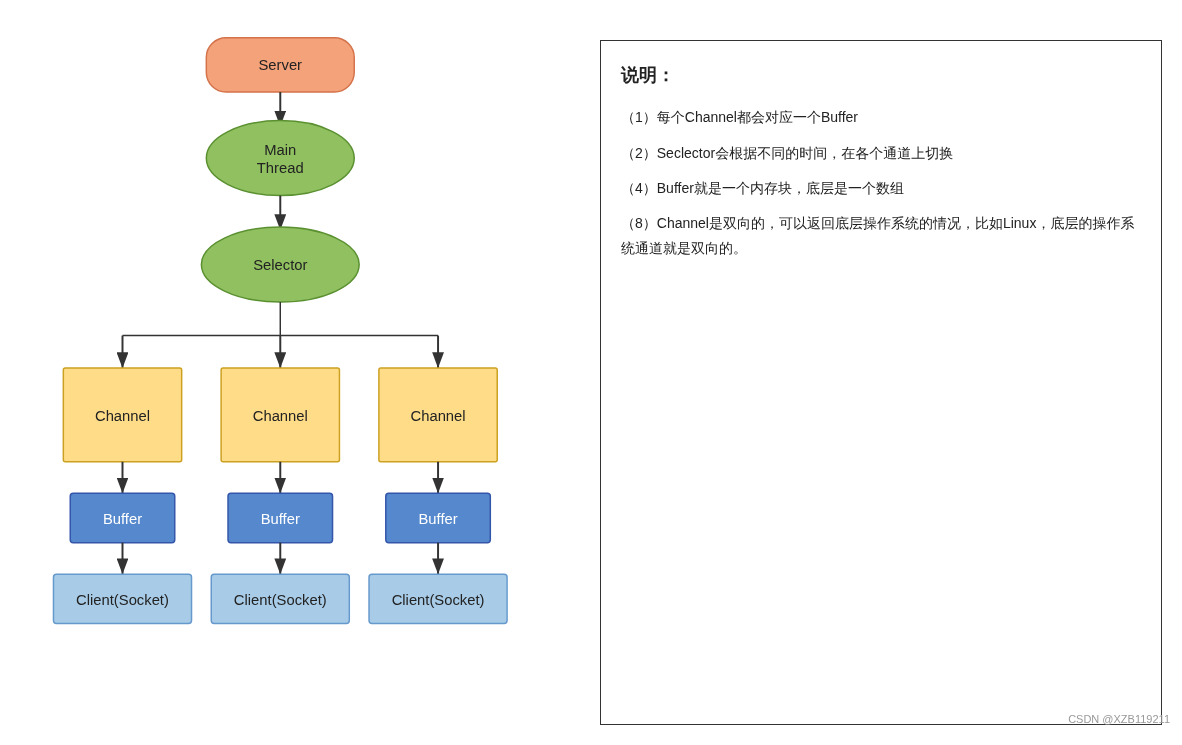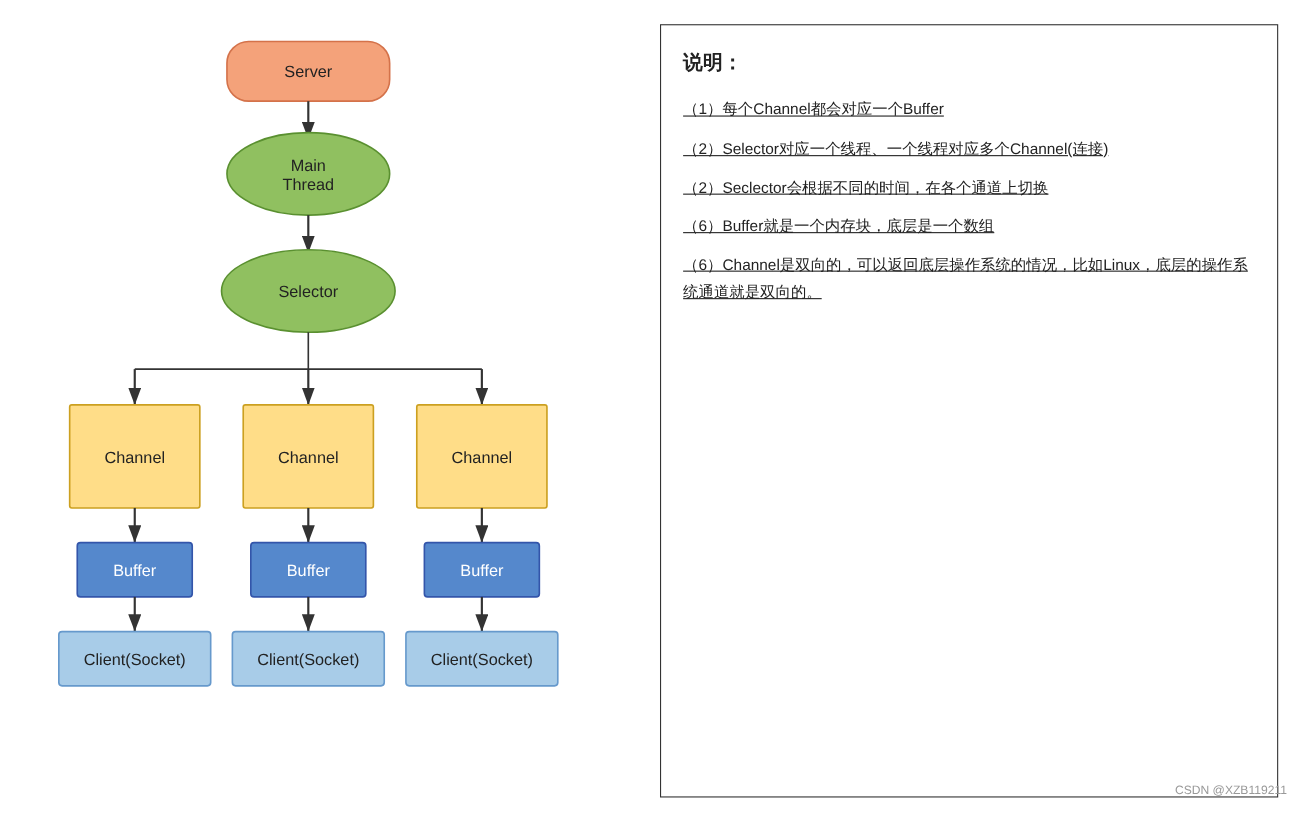--- a/index.html
+++ b/index.html
@@ -30,32 +30,31 @@
 
     
     .notes-area {
       flex: 1;
       border: 1.5px solid #333;
       padding: 18px 20px;
       font-size: 14px;
       line-height: 1.8;
       color: #222;
       position: relative;
-      margin-top: 2px;
+      margin-top: 20px;
     }
 
     .notes-title {
       font-size: 18px;
       font-weight: bold;
       margin-bottom: 14px;
     }
 
     .notes-item {
       margin-bottom: 10px;
-      text-decoration: underline;
     }
 
     
     .diagram-svg {
       width: 560px;
       height: 710px;
     }
 
     
     .node-server {
@@ -206,20 +205,19 @@
 
       <rect x="350" y="562" width="140" height="50" rx="3" ry="3" class="node-client"></rect>
       <text x="420" y="589" class="node-text" font-size="13">Client(Socket)</text>
 
     </svg>
   </div>
 
   <div class="notes-area">
     <div class="notes-title">说明：</div>
     <div class="notes-item">（1）每个Channel都会对应一个Buffer</div>
-    <div class="notes-item">（2）Selector对应一个线程、一个线程对应多个Channel(连接)</div>
     <div class="notes-item">（2）Seclector会根据不同的时间，在各个通道上切换</div>
-    <div class="notes-item">（6）Buffer就是一个内存块，底层是一个数组</div>
-    <div class="notes-item">（6）Channel是双向的，可以返回底层操作系统的情况，比如Linux，底层的操作系统通道就是双向的。</div>
+    <div class="notes-item">（4）Buffer就是一个内存块，底层是一个数组</div>
+    <div class="notes-item">（8）Channel是双向的，可以返回底层操作系统的情况，比如Linux，底层的操作系统通道就是双向的。</div>
   </div>
 </div>
 
 <div class="watermark">CSDN @XZB119211</div>
 
 </body></html>

